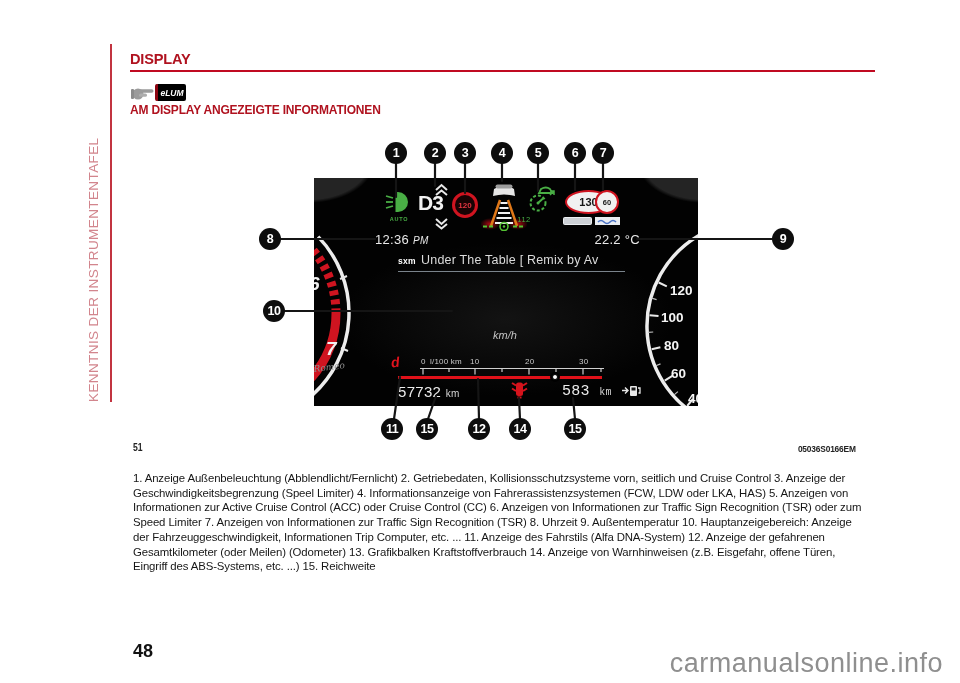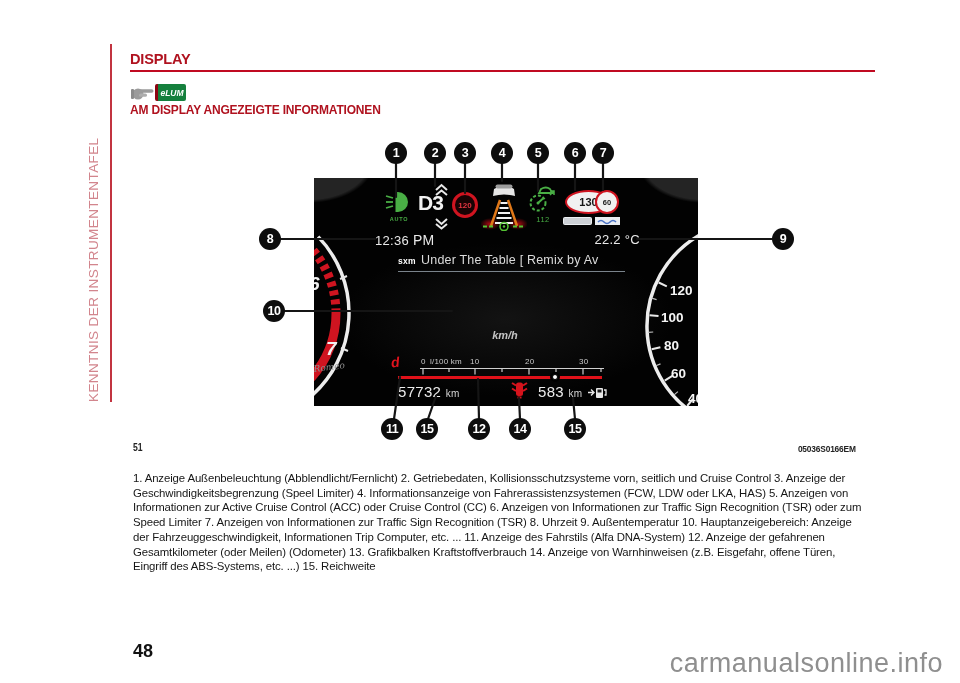--- a/index.html
+++ b/index.html
@@ -16,47 +16,47 @@
   }
   .side-rule { position:absolute; left:110px; top:44px; width:2px; height:358px; background:#c23440; }
   
   .title {
     position:absolute; left:130px; top:50px; font-size:15.5px; font-weight:bold;
     color:#b0121f; letter-spacing:-0.2px; transform:scaleX(0.94); transform-origin:left;
   }
   .title-rule { position:absolute; left:130px; top:70px; width:745px; height:2.4px; background:#c00a21; }
   .pointer-row { position:absolute; left:130px; top:83px; width:80px; height:20px; }
   .elum-badge {
-    position:absolute; left:155px; top:84px; width:31px; height:17px; background:#15803d;
+    position:absolute; left:155px; top:84px; width:31px; height:17px; background:#000000;
     border-left:3px solid #8d0512; border-radius:2px; color:#fff; font-size:8.5px;
     font-weight:bold; font-style:italic; display:flex; align-items:center; justify-content:center;
   }
   .subtitle {
     position:absolute; left:130px; top:103px; font-size:12.5px; font-weight:bold;
     color:#b0121f; letter-spacing:-0.2px; transform:scaleX(0.96); transform-origin:left;
   }
   
   .cluster {
     position:absolute; left:314px; top:178px; width:384px; height:228px;
     background:radial-gradient(ellipse 62% 48% at 50% 62%, #131313 0%, #020202 70%);
     overflow:hidden; color:#e8e8e8;
   }
   .cluster .abs { position:absolute; }
   .gauges { position:absolute; left:0; top:0; }
   .t-time { font-size:13px; letter-spacing:0.3px; color:#e9e9e9; }
-  .t-time .small { font-size:14px; }
+  .t-time .small { font-size:10px;font-style:italic; }
   .media-src { font-size:8.5px; font-weight:bold; color:#fff; letter-spacing:0.3px; }
   .media-title { font-size:12.5px; color:#dcdcdc; letter-spacing:0.2px; white-space:nowrap; }
   .media-rule { height:1px; background:#8f9aa3; opacity:0.85; }
   .speed-num {
     font-size:52px; font-weight:bold; font-style:italic; color:#fafafa;
     text-align:center; letter-spacing:2px; line-height:46px;
     text-shadow:0 14px 10px rgba(120,120,120,0.18);
   }
-  .speed-unit { font-size:11px; font-style:italic; color:#c4c4c4; text-align:center;font-weight:bold; }
+  .speed-unit { font-size:11px; font-style:italic; color:#c4c4c4; text-align:center; }
   .gear { font-size:21px; font-weight:bold; color:#f2f2f2; letter-spacing:-1px; }
   .auto-lbl { font-size:5.5px; font-weight:bold; color:#49ae45; letter-spacing:0.8px; text-align:center; }
   .acc-speed { font-size:7.5px; color:#49ae45; text-align:center; letter-spacing:0.5px; }
   .sign-dark {
     border-radius:50%; background:#180304; border:3px solid #cf1420; color:#e03540;
     font-weight:bold; display:flex; align-items:center; justify-content:center;
   }
   .sign-light {
     border-radius:50%; background:#f1f1f1; border:2.5px solid #cf1420; color:#161616;
     font-weight:bold; display:flex; align-items:center; justify-content:center;
@@ -197,21 +197,21 @@
       <circle cx="23" cy="45.5" r="1.2" fill="#55c234"></circle>
     </svg>
 
     <svg class="abs" style="left:214px; top:7px;" width="28" height="28" viewBox="0 0 28 28">
       <path d="M13 4 q5 -3 9 0 l2.5 4 l-13.5 0 z" fill="none" stroke="#49ae45" stroke-width="1.8"></path>
       <path d="M22 10 l4 -4 m0 4 l0 -4 l-4 0" stroke="#49ae45" stroke-width="1.5" fill="none"></path>
       <circle cx="10" cy="18" r="7.5" fill="none" stroke="#49ae45" stroke-width="2" stroke-dasharray="3 2"></circle>
       <path d="M10 18 L15 13.5" stroke="#49ae45" stroke-width="2"></path>
       <circle cx="10" cy="18" r="1.5" fill="#49ae45"></circle>
     </svg>
-    <div class="abs acc-speed" style="left:212px; top:37px; width:34px;">112</div>
+    <div class="abs acc-speed" style="left:193px; top:37px; width:34px;">112</div>
 
     <div class="abs sign-light" style="left:251px; top:12px; width:47px; height:24px; font-size:11px;">130</div>
     <div class="abs plate" style="left:249px; top:39px; width:29px; height:8px; background:#cdd1d6; border:1px solid #eceff2;"></div>
 
     <div class="abs sign-light" style="left:281px; top:12px; width:24px; height:24px; font-size:7.5px;">60</div>
     <svg class="abs" style="left:281px; top:39px;" width="25" height="8" viewBox="0 0 25 8">
       <rect x="0" y="0" width="25" height="8" fill="#e9edf2"></rect>
       <path d="M3 5 q3 -3 6 0 q3 3 6 0 q3 -3 6 0" fill="none" stroke="#4a72c4" stroke-width="1.6"></path>
     </svg>
 
@@ -256,21 +256,21 @@
     <svg class="abs" style="left:197px; top:202px;" width="17" height="19" viewBox="0 0 17 19">
       <rect x="5" y="2.5" width="7" height="13.5" rx="2.5" fill="#d6131c"></rect>
       <g stroke="#d6131c" stroke-width="2">
         <path d="M5 5.5 L1 3"></path>
           <path d="M12 5.5 L16 3"></path>
         <path d="M5 11 L1 8.5"></path>
           <path d="M12 11 L16 8.5"></path>
       </g>
       <rect x="6.5" y="16.5" width="4" height="2" fill="#d6131c"></rect>
     </svg>
-    <div class="abs odo" style="left:224px; top:205px;">
+    <div class="abs odo" style="left:248px; top:205px;font-family:Liberation Mono, monospace;">
       <span>583</span>
       <span class="unit">km</span>
       <svg width="22" height="13" viewBox="0 0 22 13" style="vertical-align:-2px;">
         <path d="M1 6.5 L6 6.5 M4 3.5 L7 6.5 L4 9.5" stroke="#e8e8e8" stroke-width="1.4" fill="none"></path>
         <rect x="9" y="2" width="7" height="10" rx="1" fill="#e8e8e8"></rect>
         <rect x="10.5" y="3.5" width="4" height="3" fill="#1a1a1a"></rect>
         <path d="M17 4 h2 v5 h-1.5" stroke="#e8e8e8" stroke-width="1.3" fill="none"></path>
       </svg>
     </div>
   </div>

